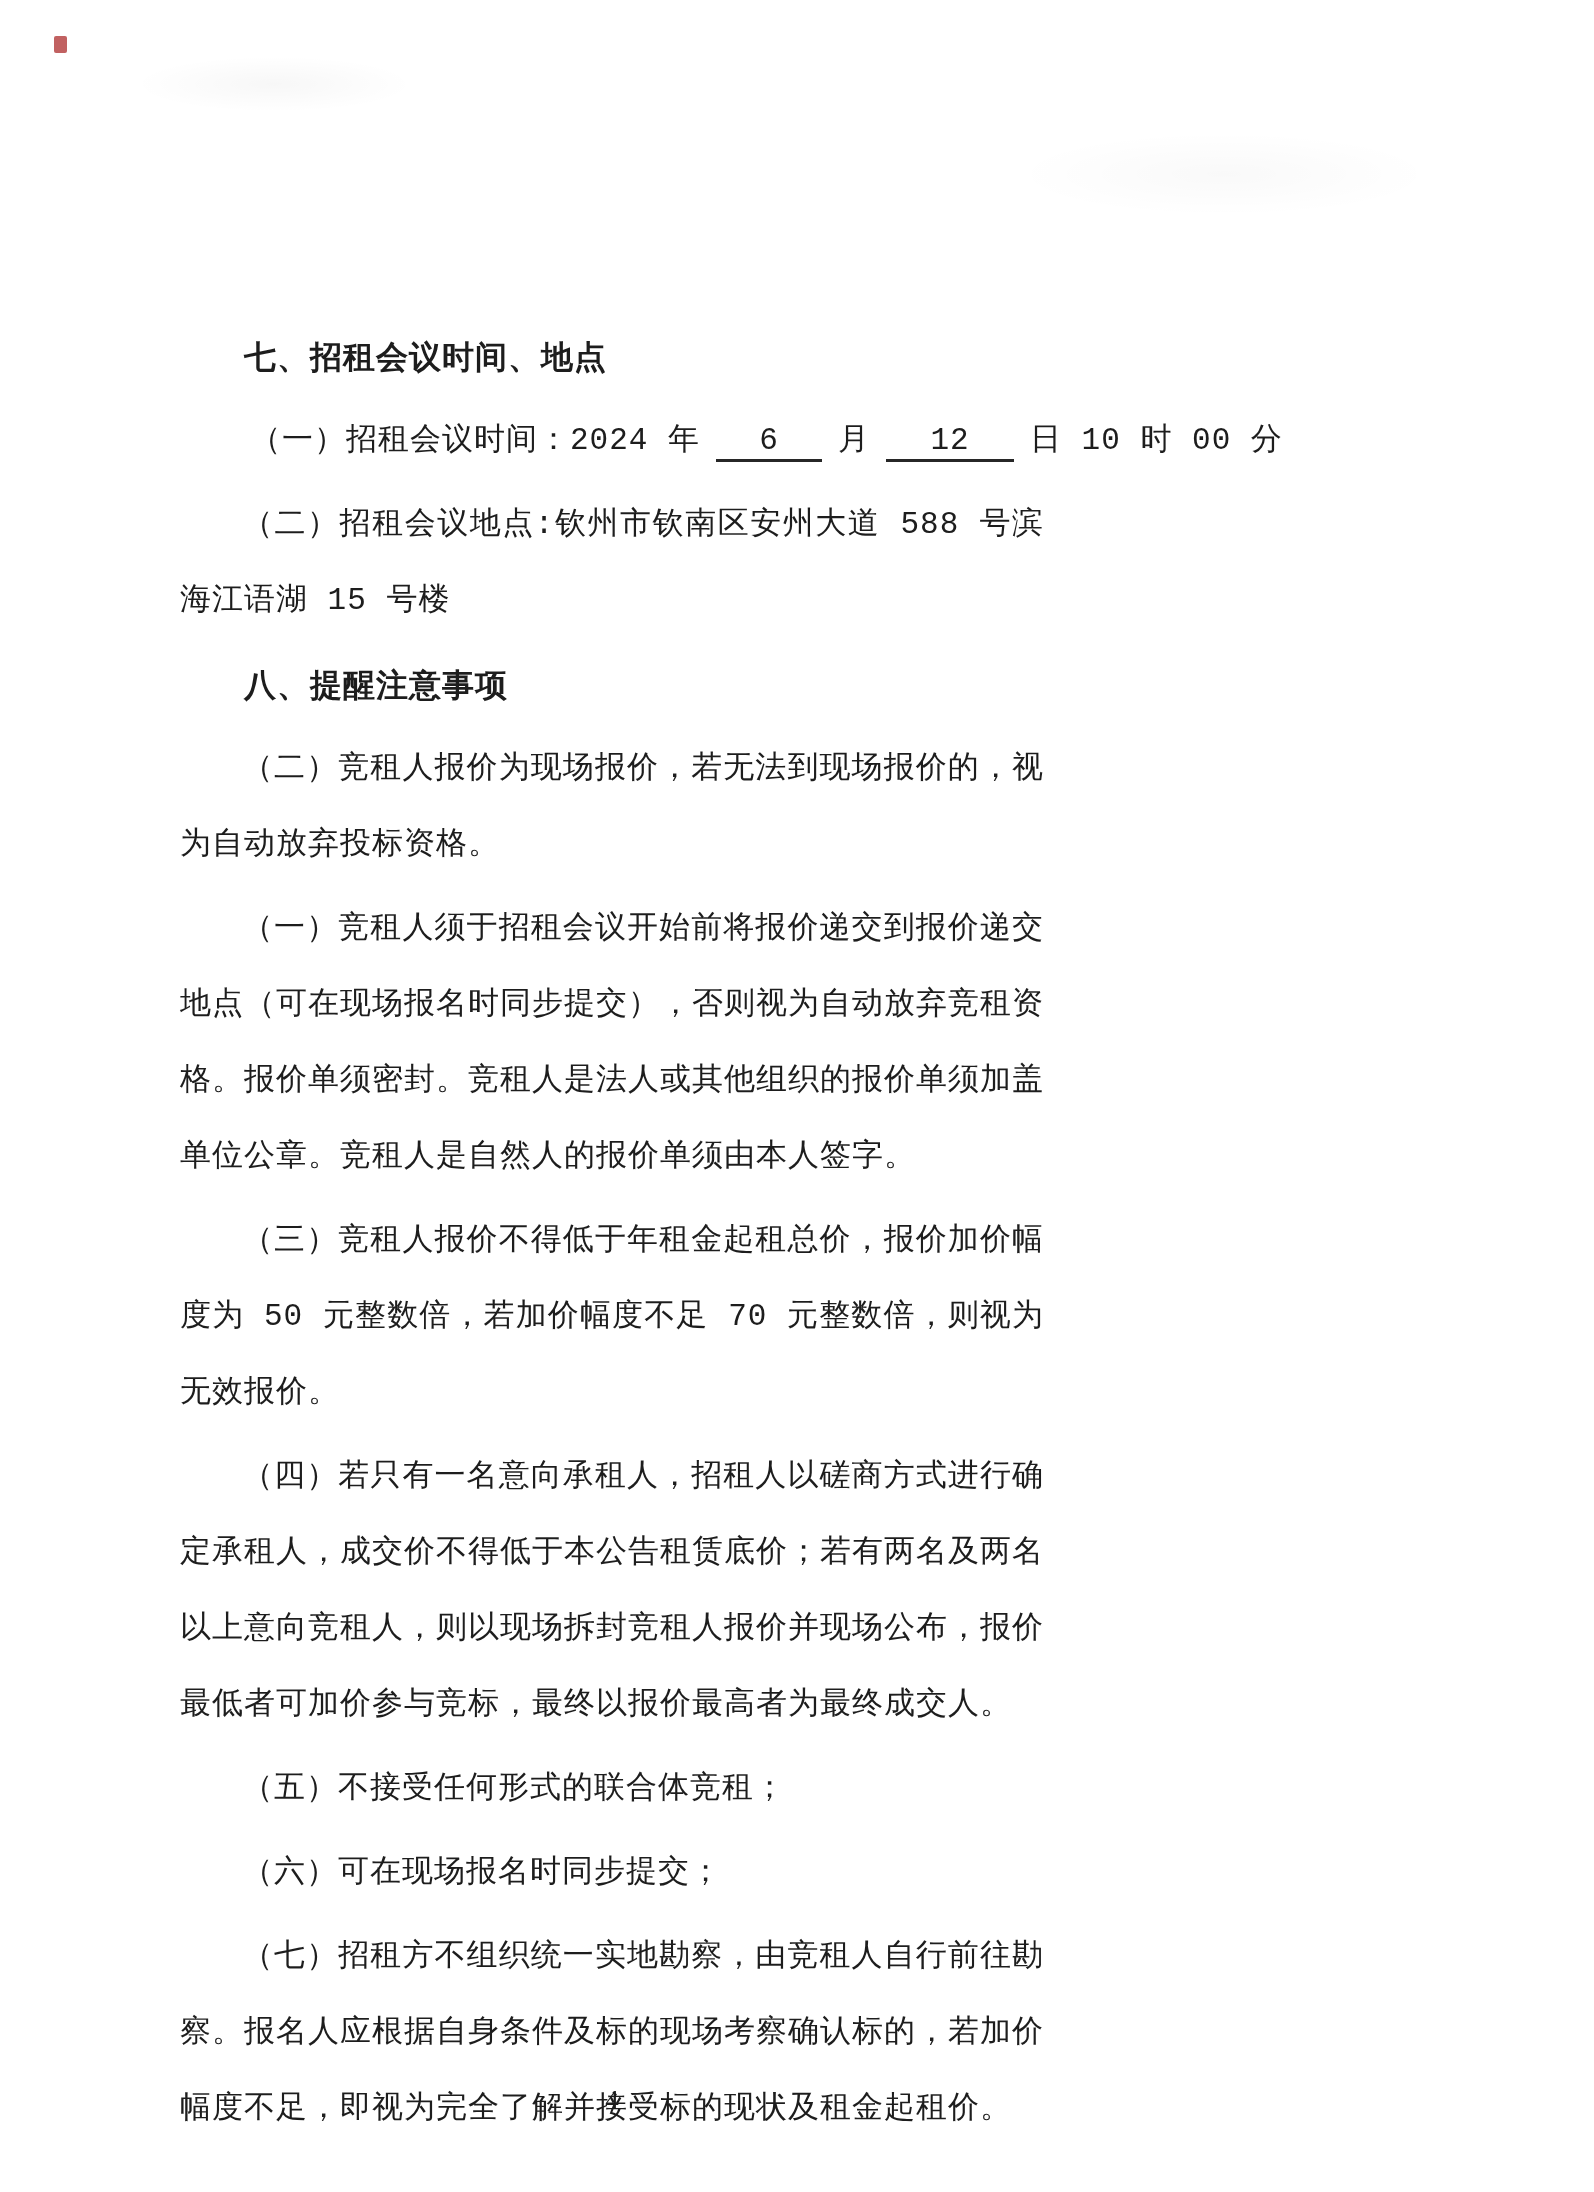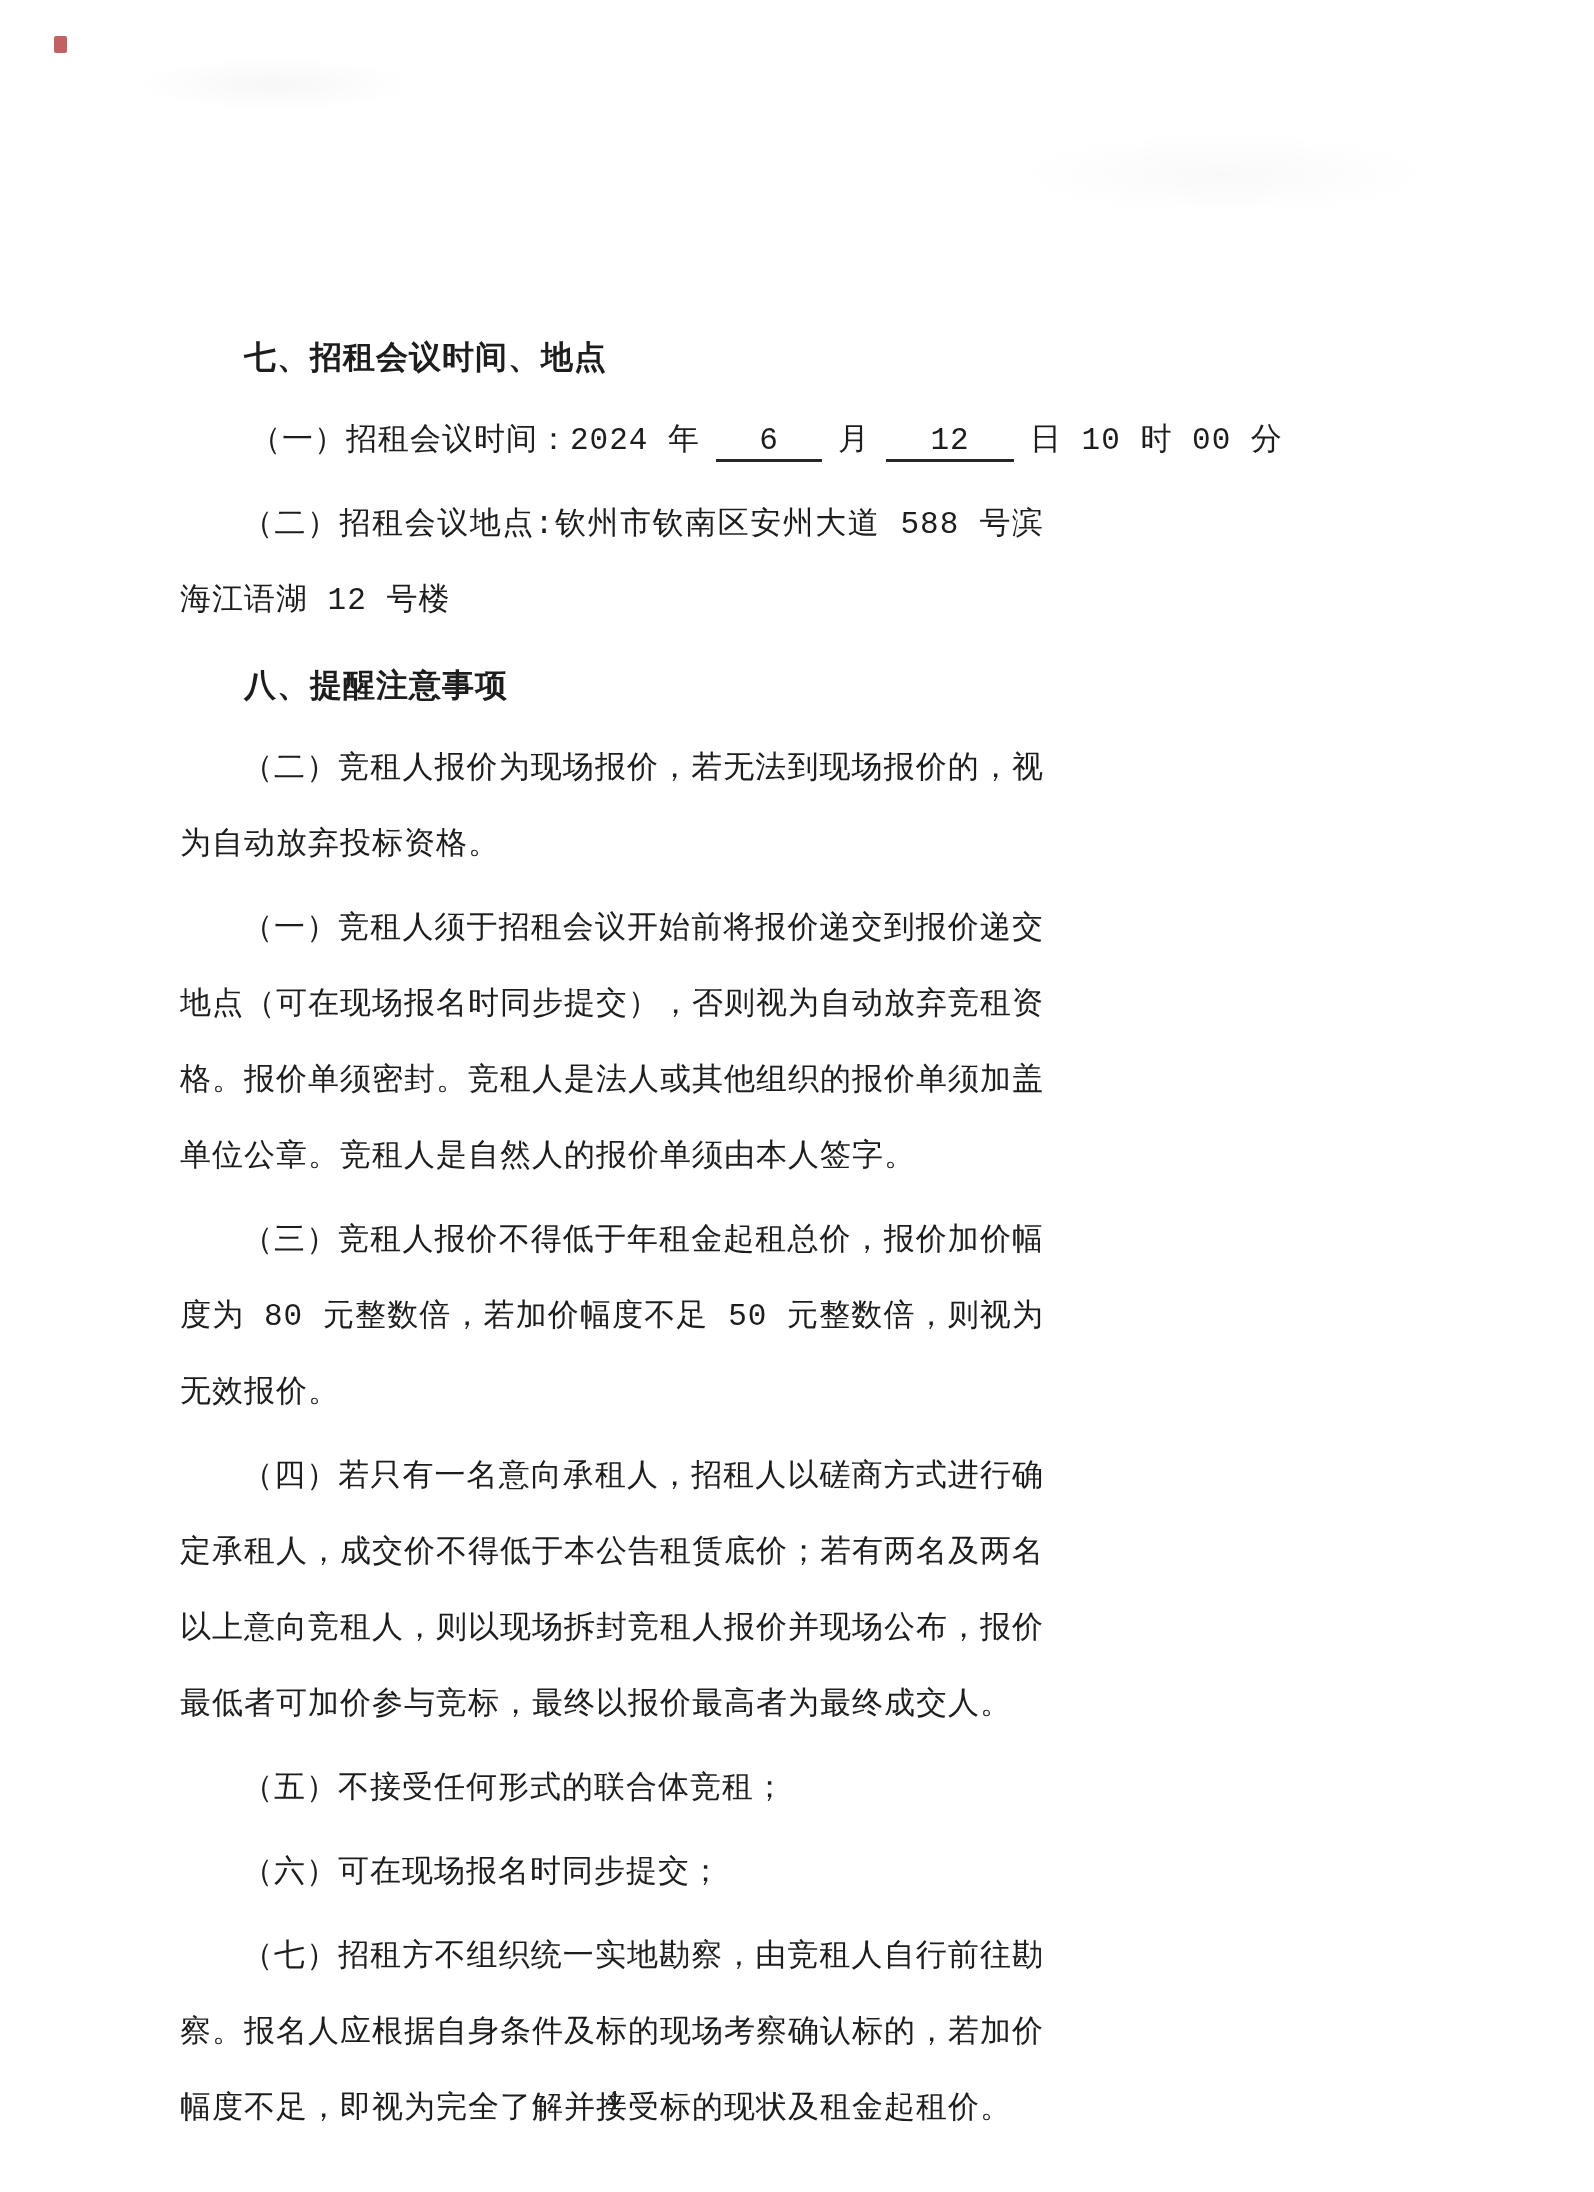--- a/index.html
+++ b/index.html
@@ -80,29 +80,29 @@
 <div class="page">
 
   <div class="scan-mark-red"></div>
 
   <div class="content">
 
     <div class="heading">七、招租会议时间、地点</div>
 
     <div class="line"><span>（一）招租会议时间：2024 年</span><span class="blank blank-month">6</span><span>月</span><span class="blank blank-day">12</span><span>日 10 时 00 分</span></div>
 
-    <div class="para">（二）招租会议地点:钦州市钦南区安州大道 588 号滨海江语湖 12 号楼</div>
+    <div class="para">（二）招租会议地点:钦州市钦南区安州大道 588 号滨海江语湖 15 号楼</div>
 
     <div class="heading">八、提醒注意事项</div>
 
     <div class="para">（二）竞租人报价为现场报价，若无法到现场报价的，视为自动放弃投标资格。</div>
 
     <div class="para">（一）竞租人须于招租会议开始前将报价递交到报价递交地点（可在现场报名时同步提交），否则视为自动放弃竞租资格。报价单须密封。竞租人是法人或其他组织的报价单须加盖单位公章。竞租人是自然人的报价单须由本人签字。</div>
 
-    <div class="para">（三）竞租人报价不得低于年租金起租总价，报价加价幅度为 80 元整数倍，若加价幅度不足 50 元整数倍，则视为无效报价。</div>
+    <div class="para">（三）竞租人报价不得低于年租金起租总价，报价加价幅度为 50 元整数倍，若加价幅度不足 70 元整数倍，则视为无效报价。</div>
 
     <div class="para">（四）若只有一名意向承租人，招租人以磋商方式进行确定承租人，成交价不得低于本公告租赁底价；若有两名及两名以上意向竞租人，则以现场拆封竞租人报价并现场公布，报价最低者可加价参与竞标，最终以报价最高者为最终成交人。</div>
 
     <div class="para">（五）不接受任何形式的联合体竞租；</div>
 
     <div class="para">（六）可在现场报名时同步提交；</div>
 
     <div class="para">（七）招租方不组织统一实地勘察，由竞租人自行前往勘察。报名人应根据自身条件及标的现场考察确认标的，若加价幅度不足，即视为完全了解并接受标的现状及租金起租价。</div>
 
   </div>

